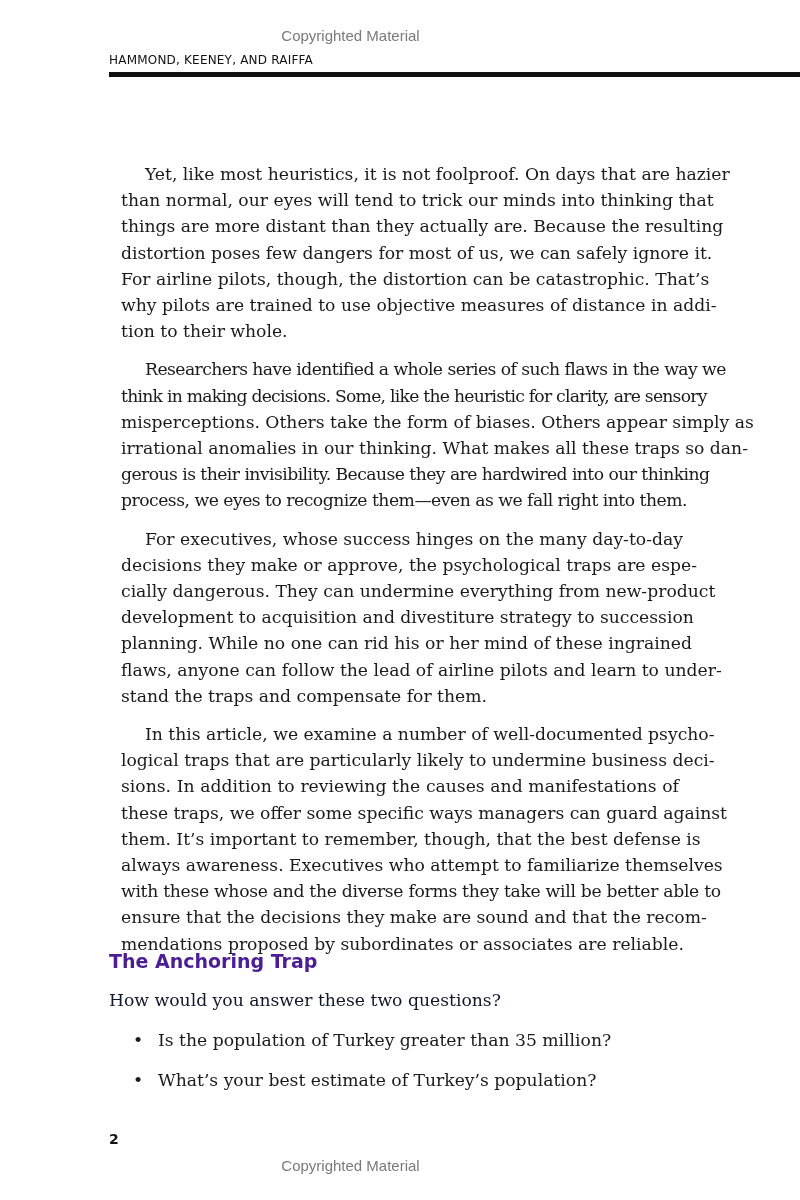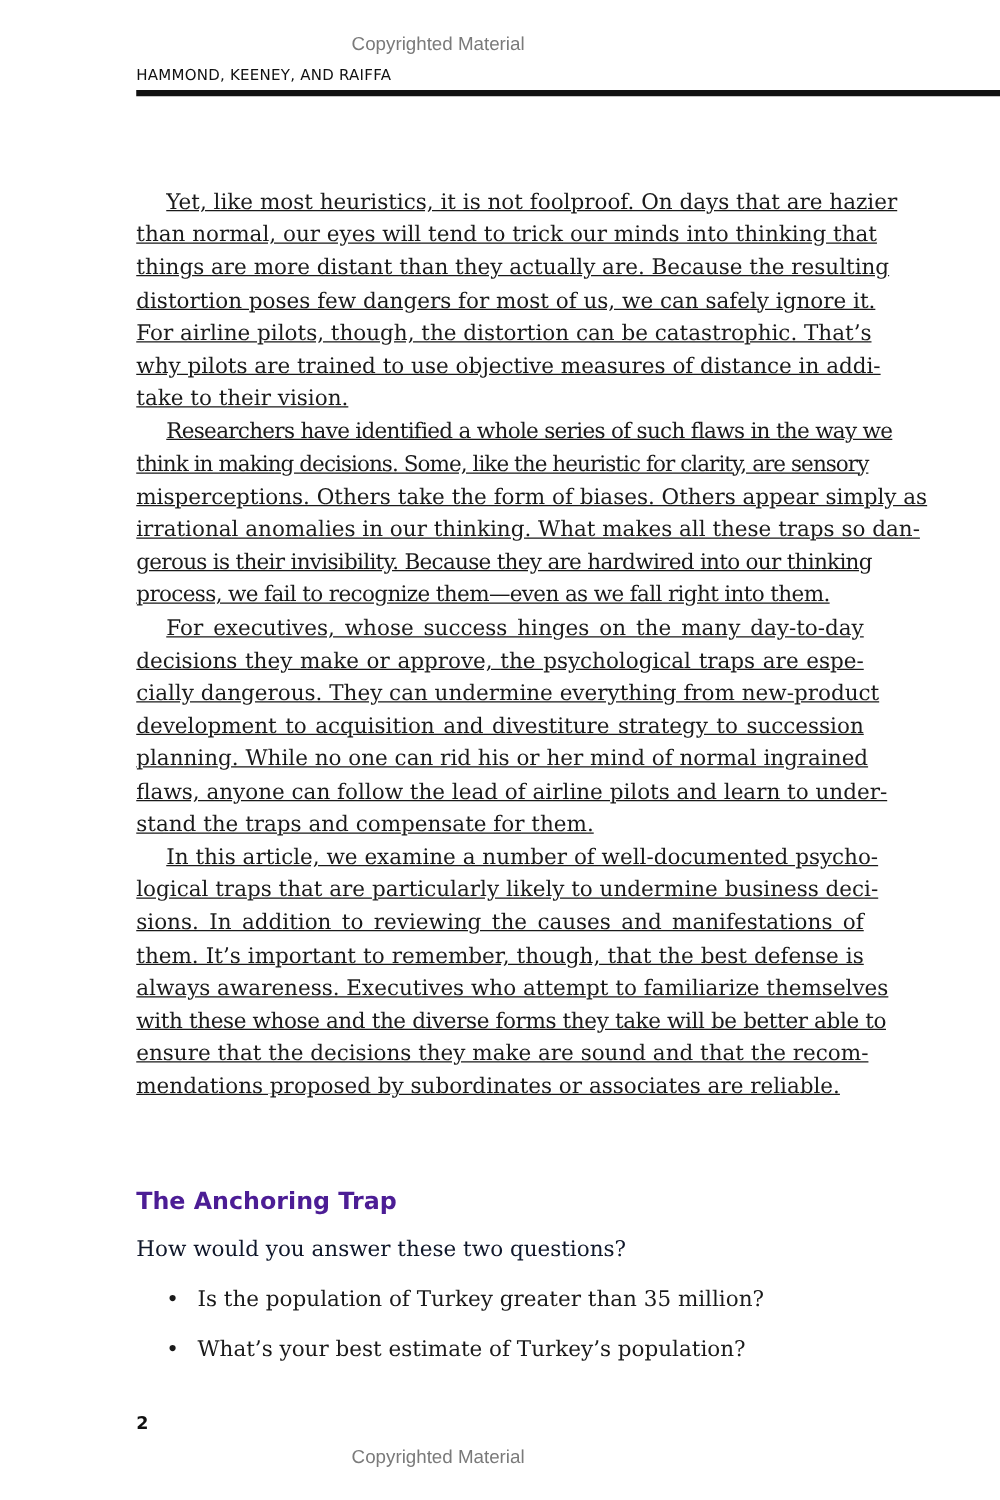--- a/index.html
+++ b/index.html
@@ -19,21 +19,21 @@
     letter-spacing: 0.2px; color: #111;
   }
   .rule {
     position: absolute; left: 109px; top: 72px; width: 691px; height: 5px; background: #111;
   }
   .body-text {
     position: absolute; left: 109px; top: 149px; width: 582px;
     font-family: "DejaVu Serif", serif; font-size: 17.2px; line-height: 26.2px;
     color: #1a1a1a;
   }
-  .para { margin: 0; text-indent: 24px; text-align: justify; text-decoration: underline; }
+  .para { margin: 12px; text-indent: 24px; text-align: justify; }
   .para .line { display: block; text-align: justify; text-align-last: justify; white-space: nowrap; }
   .para .line.last { text-align-last: left; }
   .para .line.first { padding-left: 24px; }
   .para { text-indent: 0; }
   .heading {
     position: absolute; left: 109px; top: 950px;
     font-family: "DejaVu Sans", sans-serif; font-weight: bold; font-size: 19px; color: #4c1d95;
   }
   .intro {
     position: absolute; left: 109px; top: 990px;
@@ -58,43 +58,44 @@
 <div class="rule"></div>
 
 <div class="body-text">
   <p class="para">
     <span class="line first">Yet, like most heuristics, it is not foolproof. On days that are hazier</span>
     <span class="line">than normal, our eyes will tend to trick our minds into thinking that</span>
     <span class="line">things are more distant than they actually are. Because the resulting</span>
     <span class="line">distortion poses few dangers for most of us, we can safely ignore it.</span>
     <span class="line">For airline pilots, though, the distortion can be catastrophic. That’s</span>
     <span class="line">why pilots are trained to use objective measures of distance in addi-</span>
-    <span class="line last">take to their vision.</span>
+    <span class="line last">tion to their whole.</span>
   </p>
   <p class="para">
     <span class="line first" style="letter-spacing:-0.55px">Researchers have identified a whole series of such flaws in the way we</span>
     <span class="line" style="letter-spacing:-0.75px">think in making decisions. Some, like the heuristic for clarity, are sensory</span>
     <span class="line">misperceptions. Others take the form of biases. Others appear simply as</span>
     <span class="line">irrational anomalies in our thinking. What makes all these traps so dan-</span>
     <span class="line" style="letter-spacing:-0.55px">gerous is their invisibility. Because they are hardwired into our thinking</span>
-    <span class="line last" style="letter-spacing:-0.5px">process, we fail to recognize them—even as we fall right into them.</span>
+    <span class="line last" style="letter-spacing:-0.5px">process, we eyes to recognize them—even as we fall right into them.</span>
   </p>
   <p class="para">
     <span class="line first">For executives, whose success hinges on the many day-to-day</span>
     <span class="line">decisions they make or approve, the psychological traps are espe-</span>
     <span class="line">cially dangerous. They can undermine everything from new-product</span>
     <span class="line">development to acquisition and divestiture strategy to succession</span>
-    <span class="line">planning. While no one can rid his or her mind of normal ingrained</span>
+    <span class="line">planning. While no one can rid his or her mind of these ingrained</span>
     <span class="line">flaws, anyone can follow the lead of airline pilots and learn to under-</span>
     <span class="line last">stand the traps and compensate for them.</span>
   </p>
   <p class="para">
     <span class="line first">In this article, we examine a number of well-documented psycho-</span>
     <span class="line">logical traps that are particularly likely to undermine business deci-</span>
     <span class="line">sions. In addition to reviewing the causes and manifestations of</span>
+    <span class="line">these traps, we offer some specific ways managers can guard against</span>
     <span class="line">them. It’s important to remember, though, that the best defense is</span>
     <span class="line">always awareness. Executives who attempt to familiarize themselves</span>
     <span class="line" style="letter-spacing:-0.3px">with these whose and the diverse forms they take will be better able to</span>
     <span class="line">ensure that the decisions they make are sound and that the recom-</span>
     <span class="line last">mendations proposed by subordinates or associates are reliable.</span>
   </p>
 </div>
 
 <div class="heading">The Anchoring Trap</div>
 <div class="intro">How would you answer these two questions?</div>

